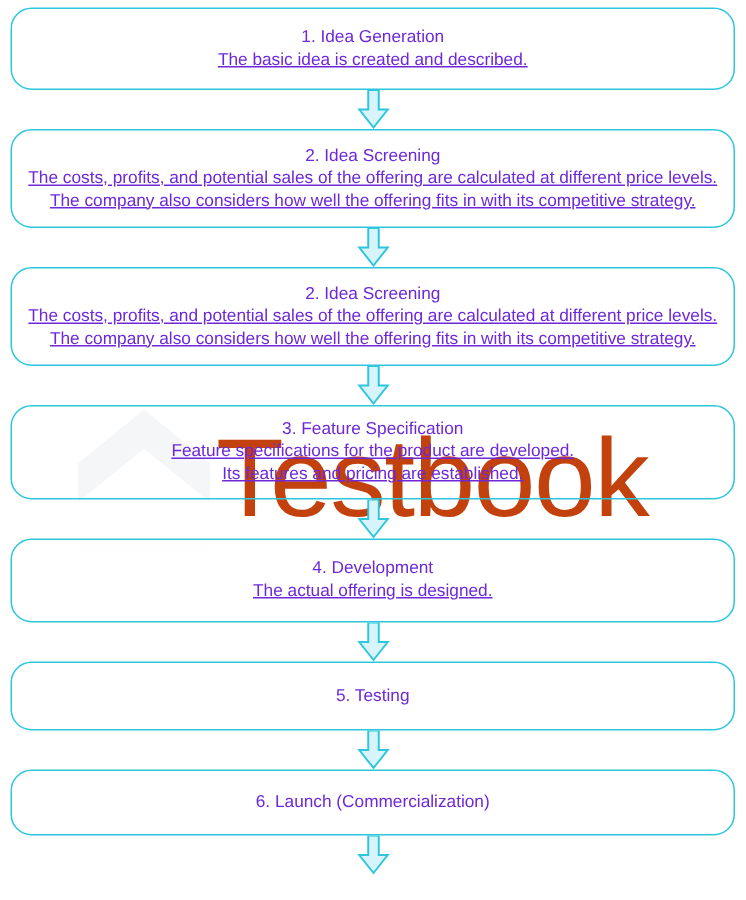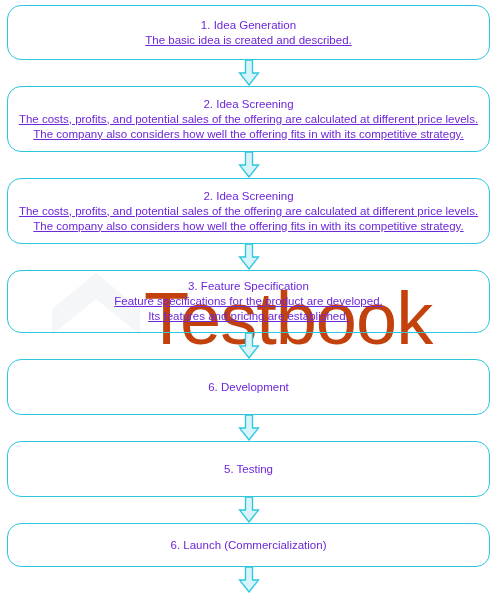--- a/index.html
+++ b/index.html
@@ -81,21 +81,21 @@
     white-space: nowrap;
     text-decoration: underline;
   }
 
   
   .h-1 { height: 55px; }
   .h-2 { height: 66px; }
   .h-3 { height: 66px; }
   .h-4 { height: 63px; text-align: center; }
   .h-5 { height: 56px; }
-  .h-6 { height: 56px; }
+  .h-6 { height: 46px; }
   .h-7 { height: 44px; }
 
   .connector {
     height: 26px;
     display: flex;
     align-items: center;
     justify-content: center;
   }
   .connector svg { display: block; }
 </style>
@@ -153,21 +153,22 @@
     <div class="node-line">Its features and pricing are established.</div>
   </div>
 
   <div class="connector">
     <svg width="22" height="26" viewBox="0 0 22 26">
       <polygon points="7.5,0 14.5,0 14.5,13 20.5,13 11,25 1.5,13 7.5,13" fill="#d6f4fa" stroke="#2cc6dd" stroke-width="1.3" stroke-linejoin="miter"></polygon>
     </svg>
   </div>
 
   <div class="node h-5">
-    <div class="node-title">6. Development</div>
+    <div class="node-title">4. Development</div>
+    <div class="node-line">The actual offering is designed.</div>
   </div>
 
   <div class="connector">
     <svg width="22" height="26" viewBox="0 0 22 26">
       <polygon points="7.5,0 14.5,0 14.5,13 20.5,13 11,25 1.5,13 7.5,13" fill="#d6f4fa" stroke="#2cc6dd" stroke-width="1.3" stroke-linejoin="miter"></polygon>
     </svg>
   </div>
 
   <div class="node h-6">
     <div class="node-title">5. Testing</div>

